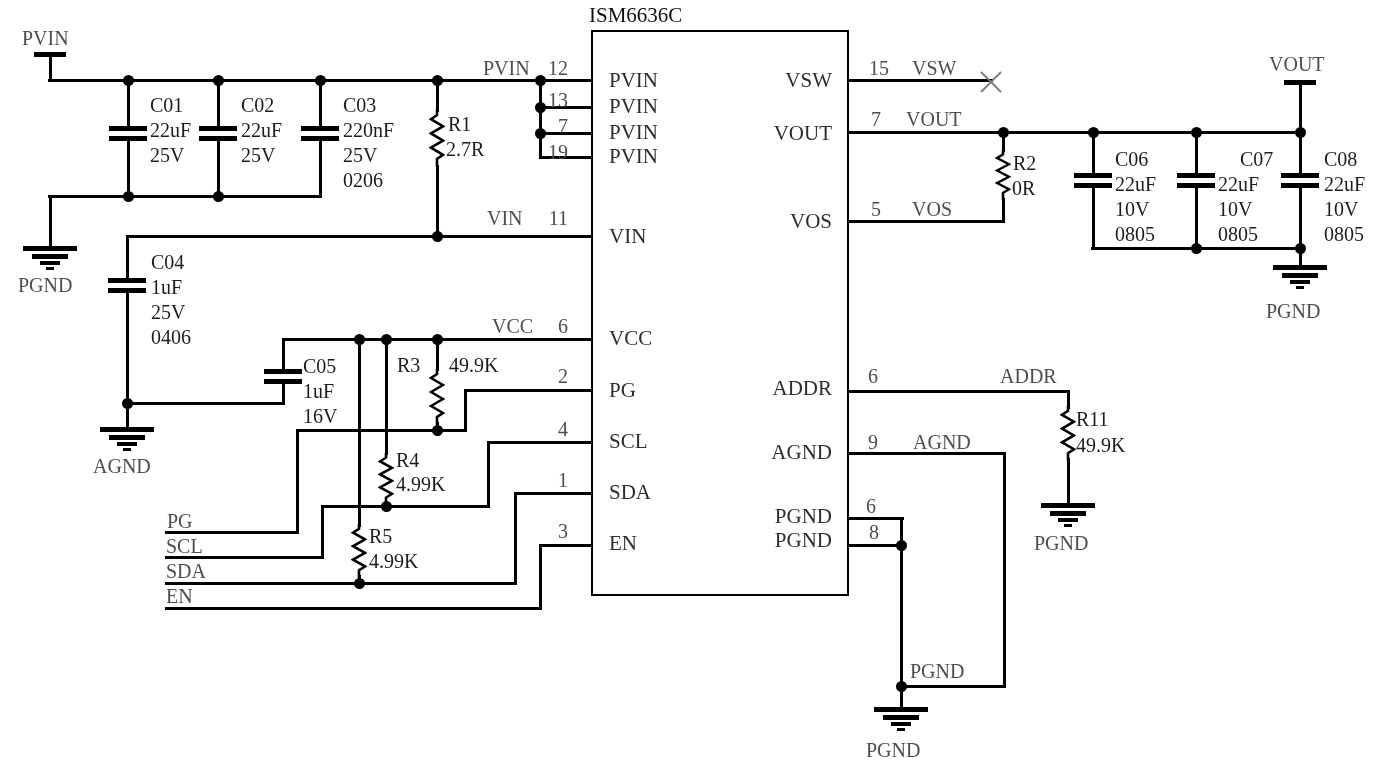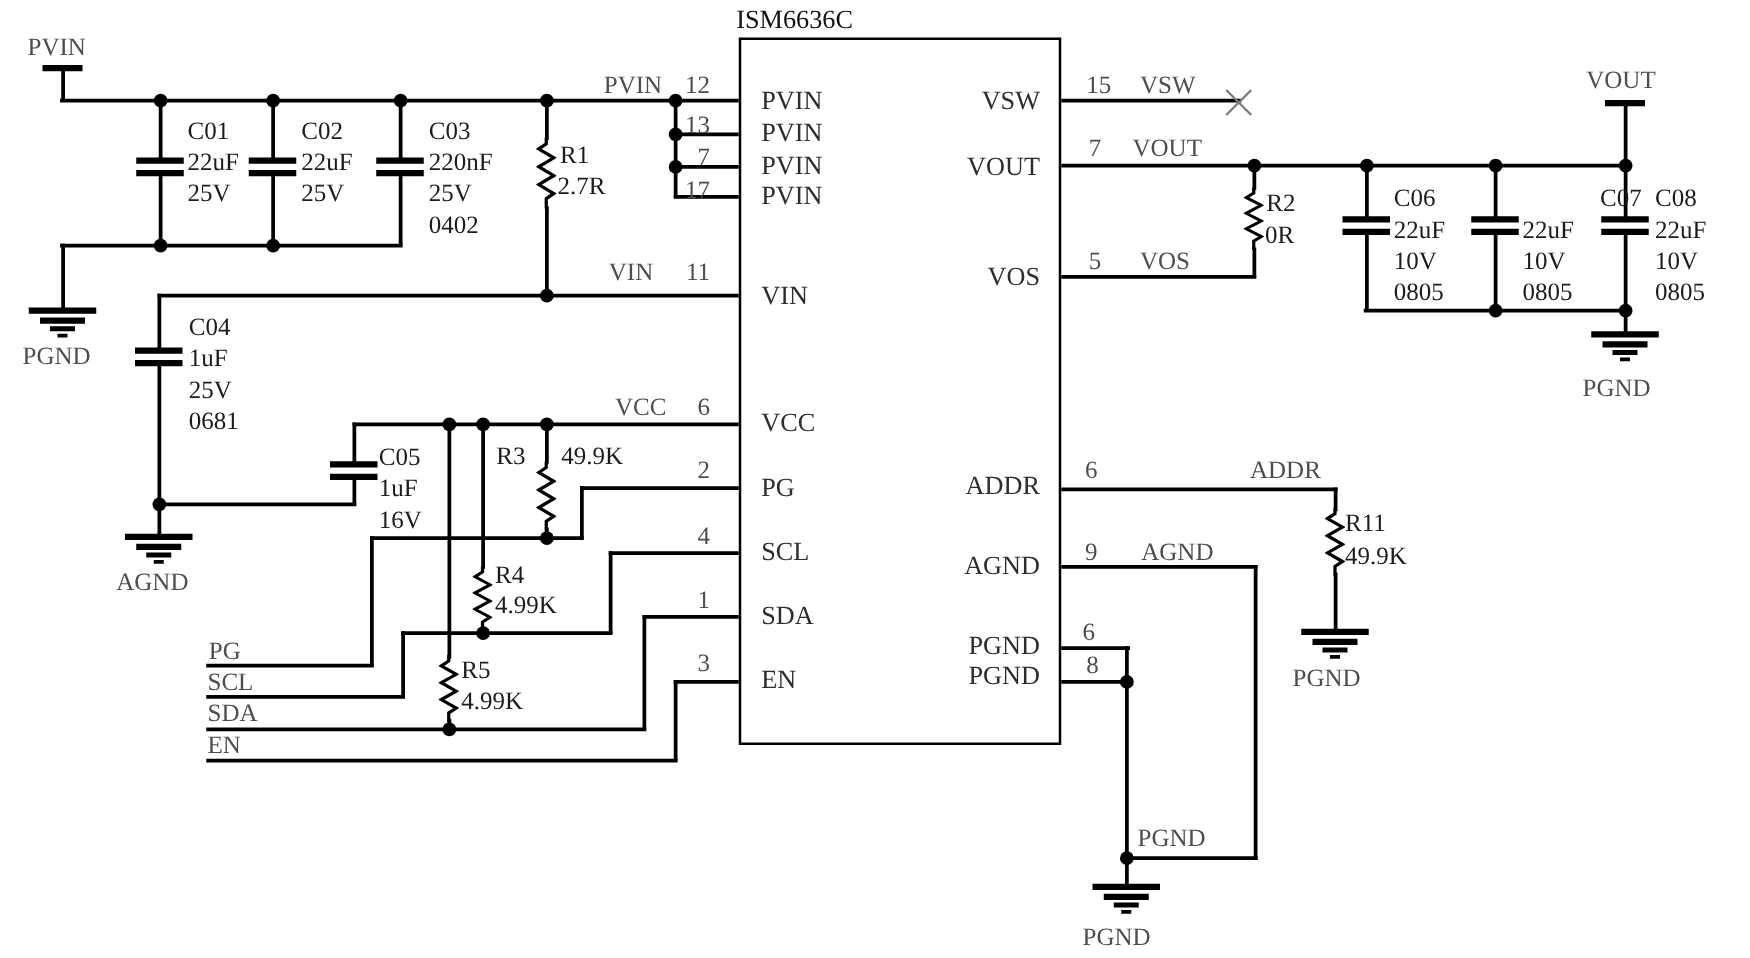--- a/index.html
+++ b/index.html
@@ -145,21 +145,21 @@
   <div class="t pin rpin" style="left:712px;top:123px">VOUT</div>
   <div class="t pin rpin" style="left:712px;top:211px">VOS</div>
   <div class="t pin rpin" style="left:712px;top:378px">ADDR</div>
   <div class="t pin rpin" style="left:712px;top:442px">AGND</div>
   <div class="t pin rpin" style="left:712px;top:506px">PGND</div>
   <div class="t pin rpin" style="left:712px;top:530px">PGND</div>
 
   <div class="t net ra" style="left:546px;top:58px">12</div>
   <div class="t net ra" style="left:546px;top:90px">13</div>
   <div class="t net ra" style="left:546px;top:116px">7</div>
-  <div class="t net ra" style="left:546px;top:142px">17</div>
+  <div class="t net ra" style="left:546px;top:142px">19</div>
   <div class="t net ra" style="left:546px;top:208px">11</div>
   <div class="t net ra" style="left:546px;top:316px">6</div>
   <div class="t net ra" style="left:546px;top:366px">2</div>
   <div class="t net ra" style="left:546px;top:419px">4</div>
   <div class="t net ra" style="left:546px;top:470px">1</div>
   <div class="t net ra" style="left:546px;top:521px">3</div>
 
   <div class="t net" style="left:869px;top:58px">15</div>
   <div class="t net" style="left:871px;top:109px">7</div>
   <div class="t net" style="left:871px;top:199px">5</div>
@@ -272,29 +272,29 @@
   <div class="t cmp" style="left:150px;top:120px">22uF</div>
   <div class="t cmp" style="left:150px;top:145px">25V</div>
 
   <div class="t cmp" style="left:241px;top:95px">C02</div>
   <div class="t cmp" style="left:241px;top:120px">22uF</div>
   <div class="t cmp" style="left:241px;top:145px">25V</div>
 
   <div class="t cmp" style="left:343px;top:95px">C03</div>
   <div class="t cmp" style="left:343px;top:120px">220nF</div>
   <div class="t cmp" style="left:343px;top:145px">25V</div>
-  <div class="t cmp" style="left:343px;top:170px">0402</div>
+  <div class="t cmp" style="left:343px;top:170px">0206</div>
 
   <div class="t cmp" style="left:448px;top:114px">R1</div>
   <div class="t cmp" style="left:446px;top:139px">2.7R</div>
 
   <div class="t cmp" style="left:151px;top:252px">C04</div>
   <div class="t cmp" style="left:151px;top:277px">1uF</div>
   <div class="t cmp" style="left:151px;top:302px">25V</div>
-  <div class="t cmp" style="left:151px;top:327px">0681</div>
+  <div class="t cmp" style="left:151px;top:327px">0406</div>
 
   <div class="t cmp" style="left:303px;top:356px">C05</div>
   <div class="t cmp" style="left:303px;top:381px">1uF</div>
   <div class="t cmp" style="left:303px;top:406px">16V</div>
 
   <div class="t cmp" style="left:397px;top:355px">R3</div>
   <div class="t cmp" style="left:449px;top:355px">49.9K</div>
 
   <div class="t cmp" style="left:396px;top:450px">R4</div>
   <div class="t cmp" style="left:396px;top:474px">4.99K</div>
@@ -303,21 +303,21 @@
   <div class="t cmp" style="left:369px;top:551px">4.99K</div>
 
   <div class="t cmp" style="left:1013px;top:153px">R2</div>
   <div class="t cmp" style="left:1012px;top:178px">0R</div>
 
   <div class="t cmp" style="left:1115px;top:149px">C06</div>
   <div class="t cmp" style="left:1115px;top:174px">22uF</div>
   <div class="t cmp" style="left:1115px;top:199px">10V</div>
   <div class="t cmp" style="left:1115px;top:224px">0805</div>
 
-  <div class="t cmp" style="left:1280px;top:149px">C07</div>
+  <div class="t cmp" style="left:1240px;top:149px">C07</div>
   <div class="t cmp" style="left:1218px;top:174px">22uF</div>
   <div class="t cmp" style="left:1218px;top:199px">10V</div>
   <div class="t cmp" style="left:1218px;top:224px">0805</div>
 
   <div class="t cmp" style="left:1324px;top:149px">C08</div>
   <div class="t cmp" style="left:1324px;top:174px">22uF</div>
   <div class="t cmp" style="left:1324px;top:199px">10V</div>
   <div class="t cmp" style="left:1324px;top:224px">0805</div>
 
   <div class="t cmp" style="left:1076px;top:409px">R11</div>

